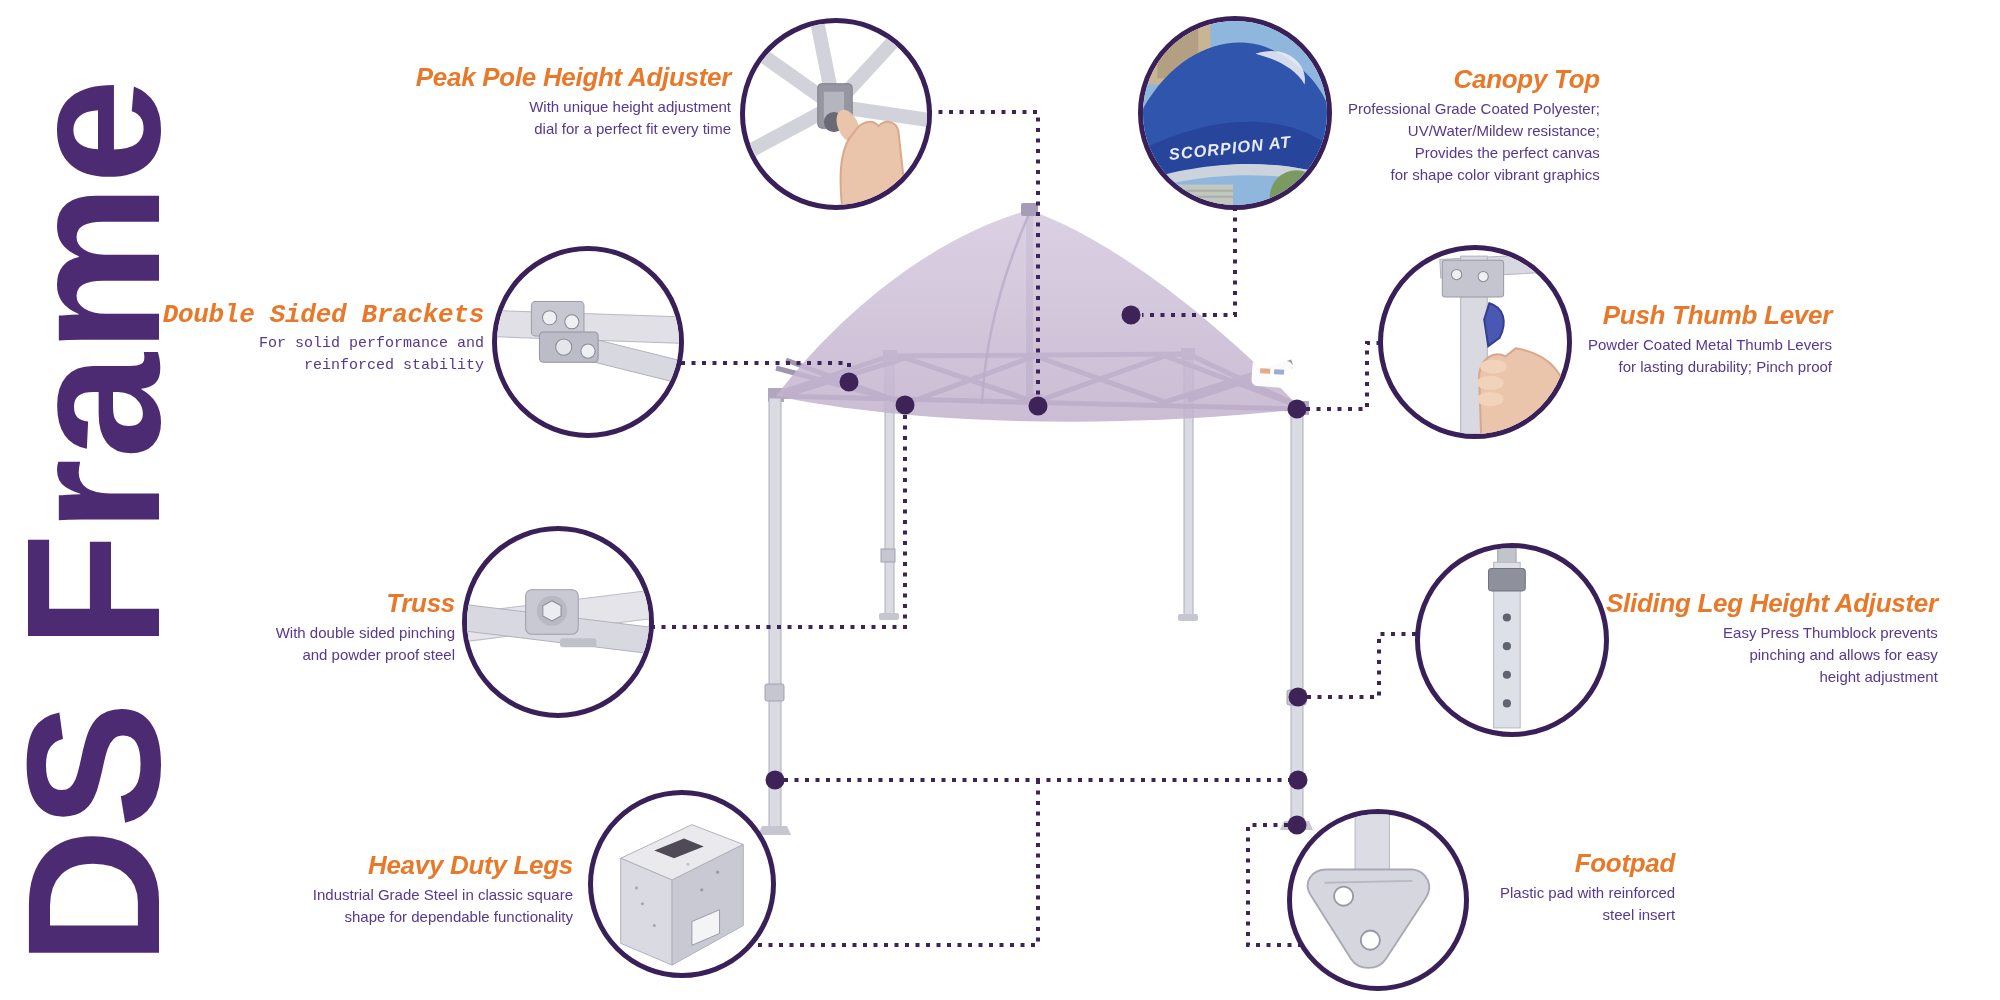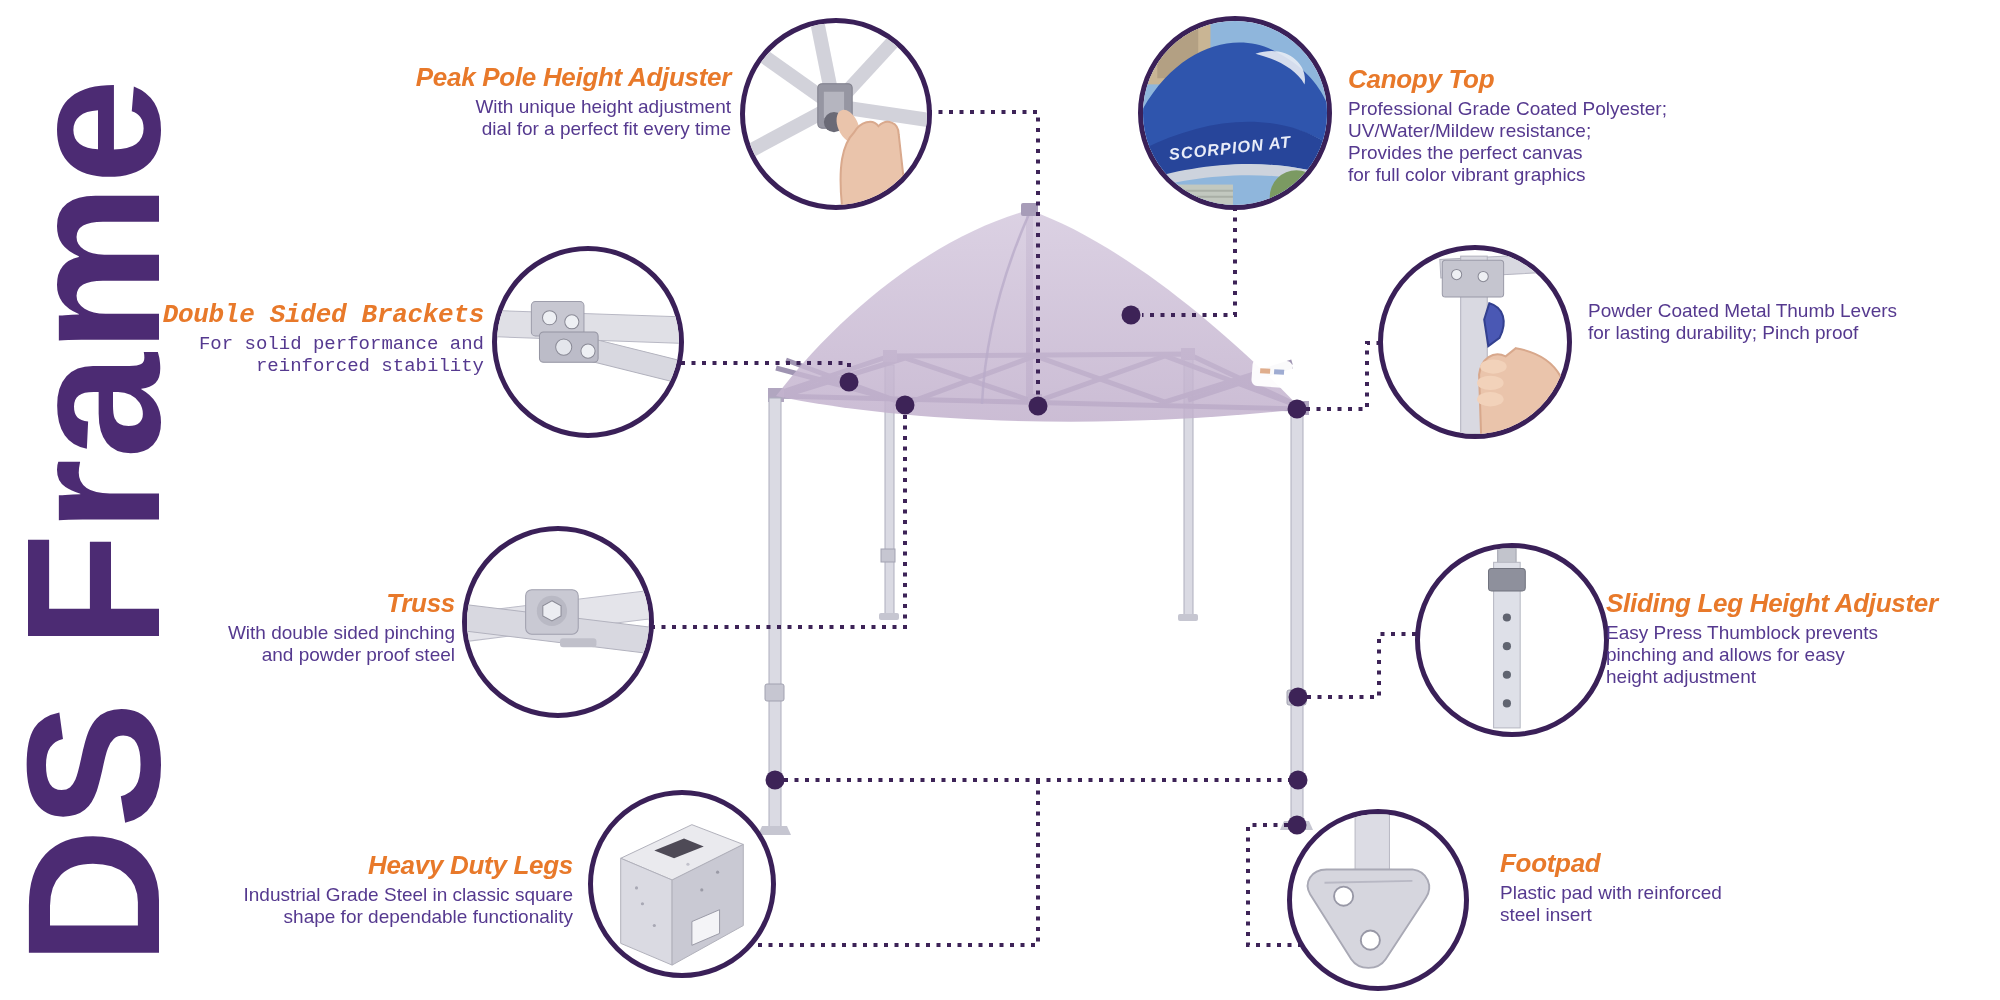--- a/index.html
+++ b/index.html
@@ -8,23 +8,23 @@
   .scene{position:absolute;left:0;top:0;}
   .big-title{position:absolute;left:-452px;top:417px;width:1100px;height:210px;
              transform:rotate(-90deg);text-align:center;line-height:200px;
              font-size:190px;font-weight:700;color:#4C2B73;letter-spacing:0px;white-space:nowrap;}
   .fcircle{position:absolute;border:5px solid #3A2058;border-radius:50%;background:#fff;
            overflow:hidden;}
   .fcircle svg{display:block;width:100%;height:100%;}
   .callout{position:absolute;white-space:nowrap;}
   .callout .hd{font-size:26px;font-weight:700;font-style:italic;color:#E8792A;
                letter-spacing:-0.3px;margin:0 0 3px 0;}
-  .callout .ln{font-size:19px;line-height:22px;color:#55398F;font-weight:400;}
+  .callout .ln{font-size:15px;line-height:22px;color:#55398F;font-weight:400;}
   .c-right{text-align:right;}
-  .c-left{text-align:left;}
+  .c-left{text-align:right;}
 </style>
 </head>
 <body>
 
 <div class="stage">
 
   <div class="big-title">DS Frame</div>
 
   <svg class="scene" width="2000" height="1000" viewBox="0 0 2000 1000">
     <defs>
@@ -217,30 +217,31 @@
     <div class="hd">Peak Pole Height Adjuster</div>
     <div class="ln">With unique height adjustment</div>
     <div class="ln">dial for a perfect fit every time</div>
   </div>
 
   <div class="callout c-left" style="left:1348px;top:64px;">
     <div class="hd">Canopy Top</div>
     <div class="ln">Professional Grade Coated Polyester;</div>
     <div class="ln">UV/Water/Mildew resistance;</div>
     <div class="ln">Provides the perfect canvas</div>
-    <div class="ln">for full color vibrant graphics</div>
+    <div class="ln">for shape color vibrant graphics</div>
   </div>
 
   <div class="callout c-right" style="right:1516px;top:300px;font-family:Liberation Mono, monospace;">
     <div class="hd">Double Sided Brackets</div>
     <div class="ln">For solid performance and</div>
     <div class="ln">reinforced stability</div>
   </div>
 
   <div class="callout c-left" style="left:1588px;top:300px;">
+    <div class="hd">Push Thumb Lever</div>
     <div class="ln">Powder Coated Metal Thumb Levers</div>
     <div class="ln">for lasting durability; Pinch proof</div>
   </div>
 
   <div class="callout c-right" style="right:1545px;top:588px;">
     <div class="hd">Truss</div>
     <div class="ln">With double sided pinching</div>
     <div class="ln">and powder proof steel</div>
   </div>
 

